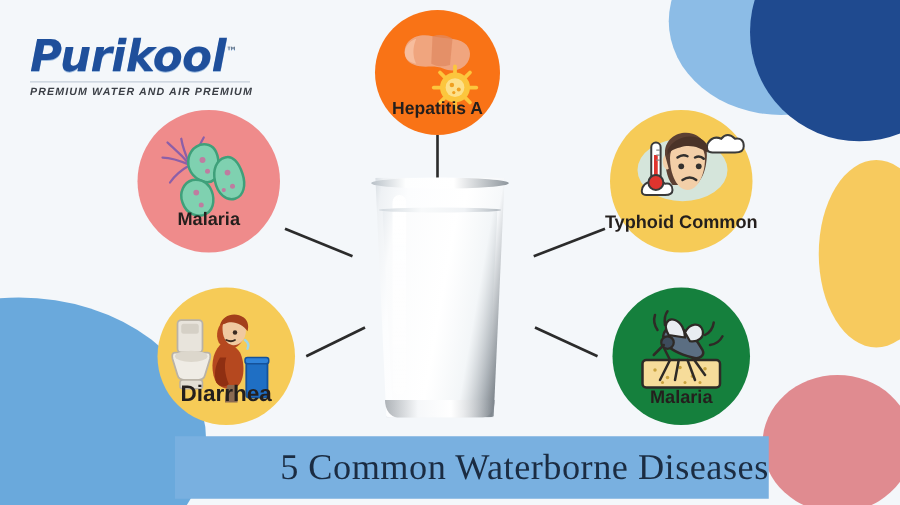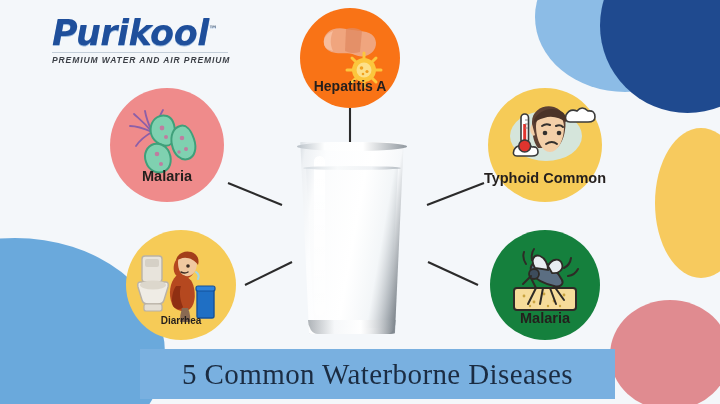--- a/index.html
+++ b/index.html
@@ -13,21 +13,21 @@
 
   
   .blob{position:absolute;border-radius:50%;}
   #blob-lightblue-tr{width:180px;height:150px;left:535px;top:-58px;background:#8cbce6;}
   #blob-navy-tr{width:175px;height:175px;left:600px;top:-62px;background:#1f4a8f;}
   #blob-gold-r{width:92px;height:150px;left:655px;top:128px;background:#f7ca5e;}
   #blob-rose-br{width:120px;height:110px;left:610px;top:300px;background:#e08b90;}
   #blob-blue-bl{width:300px;height:230px;left:-135px;top:238px;background:#6aa9dc;}
 
   
-  #logo{position:absolute;left:24px;top:12px;width:190px;height:50px;margin-left:28px;}
+  #logo{position:absolute;left:24px;top:25px;width:190px;height:50px;}
   #logo-word{
     font-family:"DejaVu Sans", sans-serif;
     font-weight:bold;font-style:italic;
     font-size:35px;line-height:35px;
     color:#1f4f9b;
     letter-spacing:-0.5px;
     white-space:nowrap;
     text-shadow:0 1px 0 #9fbde0;
   }
   #logo-tm{font-size:9px;vertical-align:super;font-style:normal;font-weight:normal;color:#41566f;}
@@ -100,28 +100,28 @@
     font-family:"Liberation Sans", sans-serif;
     font-weight:bold;color:#241f1d;white-space:nowrap;
   }
   #node-hepatitis{left:300px;top:8px;width:100px;height:100px;background:#f97316;}
   #node-hepatitis .node-label{font-size:14px;bottom:14px;}
   #node-cholera{left:110px;top:88px;width:114px;height:114px;background:#ef8b8b;}
   #node-cholera .node-label{font-size:14.5px;bottom:18px;}
   #node-typhoid{left:488px;top:88px;width:114px;height:114px;background:#f6cb57;}
   #node-typhoid .node-label{font-size:14.5px;bottom:16px;}
   #node-diarrhea{left:126px;top:230px;width:110px;height:110px;background:#f6cb57;}
-  #node-diarrhea .node-label{font-size:10px;bottom:14px;margin-top:43px;}
+  #node-diarrhea .node-label{font-size:18px;bottom:14px;margin-top:43px;}
   #node-malaria{left:490px;top:230px;width:110px;height:110px;background:#15803d;}
   #node-malaria .node-label{font-size:14.5px;bottom:14px;}
 
   
   #title-banner{
     position:absolute;left:140px;top:349px;width:475px;height:50px;
-    background:#79b0e0;display:flex;align-items:center;justify-content:center;
+    background:#79b0e0;display:flex;align-items:center;justify-content:flex-end;
   }
   #title-text{
     font-family:"Liberation Serif", serif;
     font-size:29px;color:#1b2c42;letter-spacing:.4px;white-space:nowrap;
   }
 </style>
 </head>
 <body>
 
 <div id="stage">

